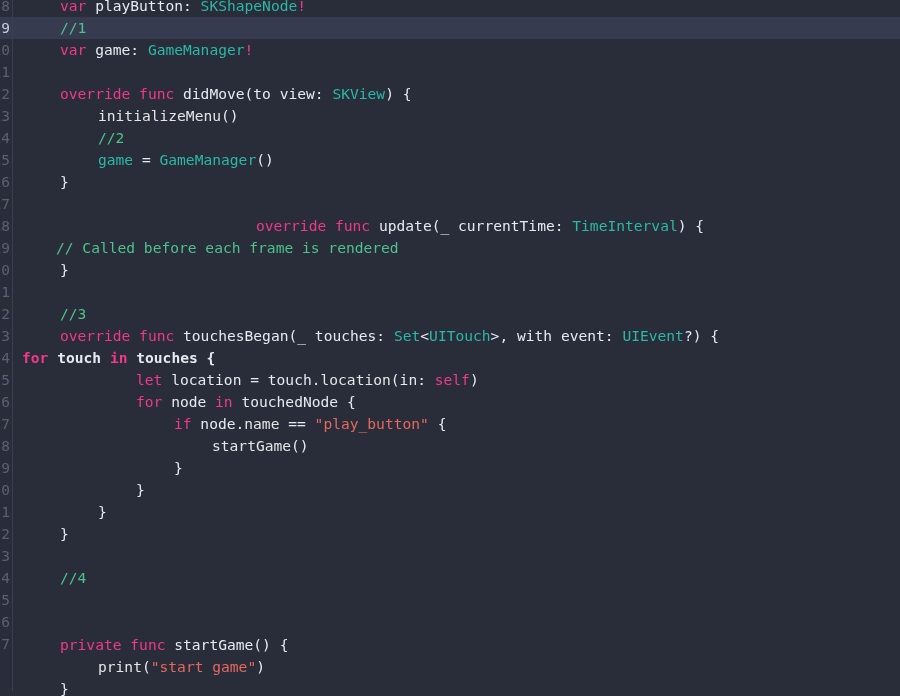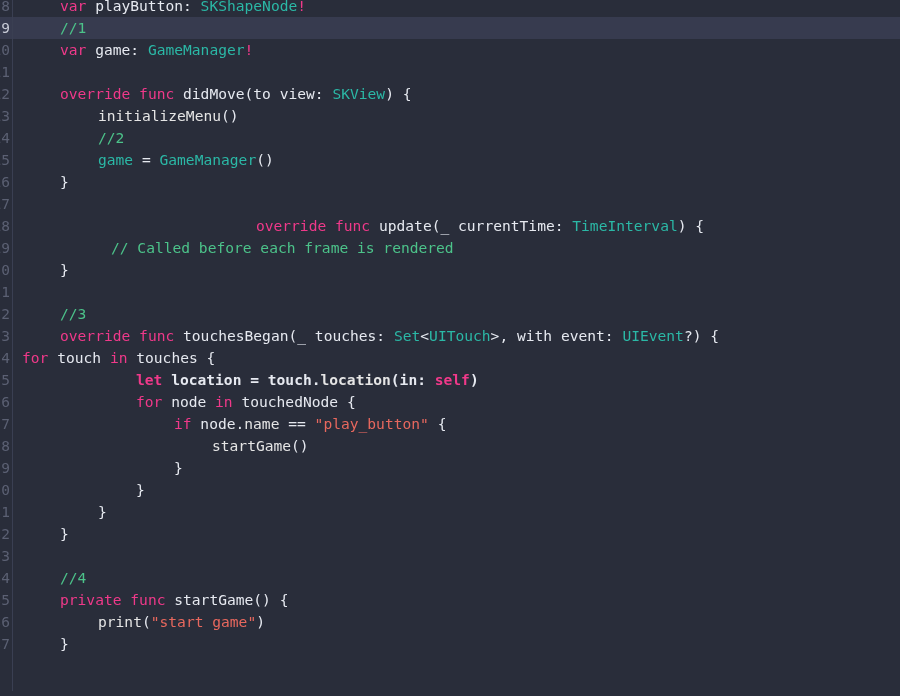--- a/index.html
+++ b/index.html
@@ -197,34 +197,34 @@
       <div class="line highlight" style="padding-left: 60px;"><span class="cmt">//1</span></div>
       <div class="line" style="padding-left: 60px;"><span class="kw">var</span><span class="pl"> game: </span><span class="type">GameManager</span><span class="kw">!</span></div>
       <div class="line" style="padding-left: 22px;">&nbsp;</div>
       <div class="line" style="padding-left: 60px;"><span class="kw">override</span><span class="pl"> </span><span class="kw">func</span><span class="pl"> didMove(to view: </span><span class="type">SKView</span><span class="pl">) {</span></div>
       <div class="line" style="padding-left: 98px;"><span class="fn">initializeMenu</span><span class="pl">()</span></div>
       <div class="line" style="padding-left: 98px;"><span class="cmt">//2</span></div>
       <div class="line" style="padding-left: 98px;"><span class="type">game</span><span class="pl"> = </span><span class="type">GameManager</span><span class="pl">()</span></div>
       <div class="line" style="padding-left: 60px;"><span class="pl">}</span></div>
       <div class="line" style="padding-left: 22px;">&nbsp;</div>
       <div class="line" style="padding-left: 60px; text-align: center;"><span class="kw">override</span><span class="pl"> </span><span class="kw">func</span><span class="pl"> update(</span><span class="pl">_</span><span class="pl"> currentTime: </span><span class="type">TimeInterval</span><span class="pl">) {</span></div>
-      <div class="line" style="padding-left: 104px; margin-left: 7px;"><span class="cmt">// Called before each frame is rendered</span></div>
+      <div class="line" style="padding-left: 56px;"><span class="cmt">// Called before each frame is rendered</span></div>
       <div class="line" style="padding-left: 60px;"><span class="pl">}</span></div>
       <div class="line" style="padding-left: 22px;">&nbsp;</div>
       <div class="line" style="padding-left: 60px;"><span class="cmt">//3</span></div>
       <div class="line" style="padding-left: 60px;"><span class="kw">override</span><span class="pl"> </span><span class="kw">func</span><span class="pl"> touchesBegan(</span><span class="pl">_</span><span class="pl"> touches: </span><span class="type">Set</span><span class="pl">&lt;</span><span class="type">UITouch</span><span class="pl">&gt;, with event: </span><span class="type">UIEvent</span><span class="pl">?) {</span></div>
-      <div class="line" style=""><span class="kw">for</span><span class="pl"> touch </span><span class="kw">in</span><span class="pl"> touches {</span></div>
-      <div class="line" style="padding-left: 136px; font-weight: bold;"><span class="kw">let</span><span class="pl"> location = touch.</span><span class="fn">location</span><span class="pl">(in: </span><span class="kw">self</span><span class="pl">)</span></div>
+      <div class="line" style=" font-weight: bold;"><span class="kw">for</span><span class="pl"> touch </span><span class="kw">in</span><span class="pl"> touches {</span></div>
+      <div class="line" style="padding-left: 136px;"><span class="kw">let</span><span class="pl"> location = touch.</span><span class="fn">location</span><span class="pl">(in: </span><span class="kw">self</span><span class="pl">)</span></div>
       <div class="line" style="padding-left: 136px;"><span class="kw">for</span><span class="pl"> node </span><span class="kw">in</span><span class="pl"> touchedNode {</span></div>
       <div class="line" style="padding-left: 174px;"><span class="kw">if</span><span class="pl"> node.</span><span class="fn">name</span><span class="pl"> == </span><span class="str">"play_button"</span><span class="pl"> {</span></div>
       <div class="line" style="padding-left: 212px;"><span class="fn">startGame</span><span class="pl">()</span></div>
       <div class="line" style="padding-left: 174px;"><span class="pl">}</span></div>
       <div class="line" style="padding-left: 136px;"><span class="pl">}</span></div>
       <div class="line" style="padding-left: 98px;"><span class="pl">}</span></div>
       <div class="line" style="padding-left: 60px;"><span class="pl">}</span></div>
       <div class="line" style="padding-left: 22px;">&nbsp;</div>
       <div class="line" style="padding-left: 60px;"><span class="cmt">//4</span></div>
-      <div class="line" style="padding-left: 60px;"><span class="kw">private</span><span class="pl"> </span><span class="kw">func</span><span class="pl"> startGame() {</span></div>
+      <div class="line" style="padding-left: 60px; margin-top: 45px;"><span class="kw">private</span><span class="pl"> </span><span class="kw">func</span><span class="pl"> startGame() {</span></div>
       <div class="line" style="padding-left: 98px;"><span class="fn">print</span><span class="pl">(</span><span class="str">"start game"</span><span class="pl">)</span></div>
       <div class="line" style="padding-left: 60px;"><span class="pl">}</span></div>
     </div>
 
 </div>
 
 </body></html>

